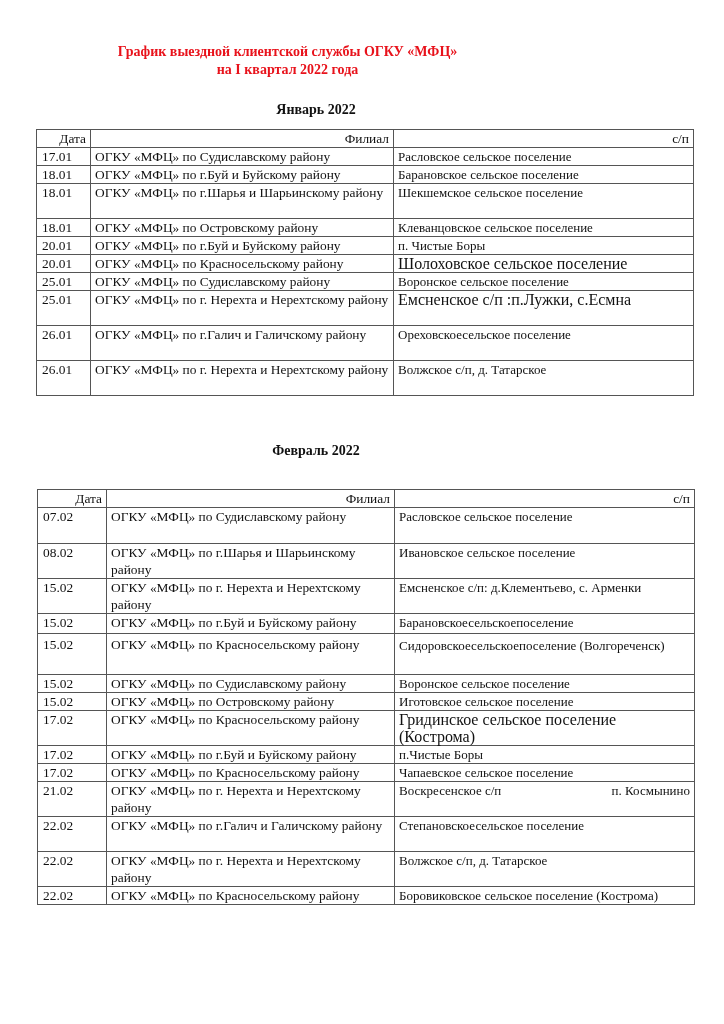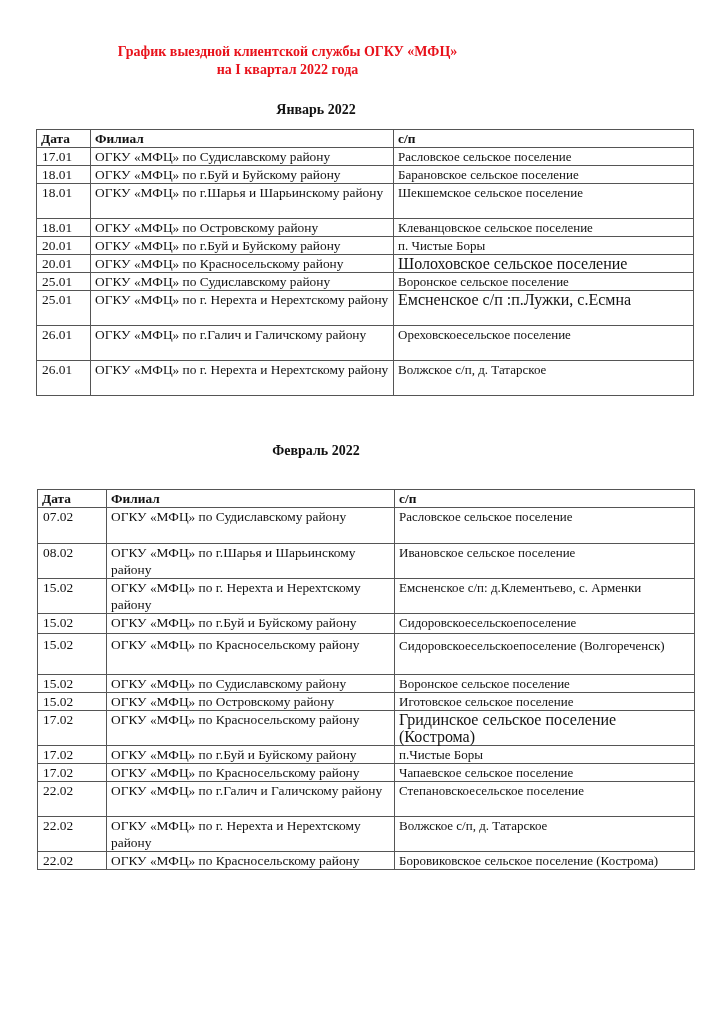--- a/index.html
+++ b/index.html
@@ -20,21 +20,21 @@
   }
   table.sched {
     position: absolute; left: 36px; width: 658px;
     border-collapse: collapse; table-layout: fixed;
     font-size: 13.4px; line-height: 17px;
   }
   table.sched td, table.sched th {
     border: 1px solid #555555; padding: 0 4px; vertical-align: top;
     font-weight: normal;
   }
-  table.sched th { text-align: left; height: 17px; font-weight: bold; }
+  table.sched th { text-align: right; height: 17px; }
   table.sched td.date { text-align: left; padding-left: 5px; }
   table.sched td.sp { font-size: 13px; }
   table.sched td.small { font-size: 16px; }
   #t1 { top: 129px; }
   #t2 { top: 489px; left: 37px; width: 658px; }
   #t1 col.c1 { width: 54px; }
   #t1 col.c2 { width: 303px; }
   #t2 col.c1 { width: 69px; }
   #t2 col.c2 { width: 288px; }
   tr.two td { height: 34px; }
@@ -140,21 +140,21 @@
     <td class="sp">Ивановское сельское поселение</td>
   </tr>
   <tr class="two">
     <td class="date">15.02</td>
     <td>ОГКУ «МФЦ» по г. Нерехта и Нерехтскому району</td>
     <td class="sp">Емсненское с/п: д.Клементьево, с. Арменки</td>
   </tr>
   <tr class="one">
     <td class="date" style="height:19px;">15.02</td>
     <td>ОГКУ «МФЦ» по г.Буй и Буйскому району</td>
-    <td class="sp">Сидоровскоесельскоепоселение</td>
+    <td class="sp">Барановскоесельскоепоселение</td>
   </tr>
   <tr class="h2">
     <td class="date" style="padding-top:2px;">15.02</td>
     <td style="padding-top:2px;">ОГКУ «МФЦ» по Красносельскому району</td>
     <td class="sp" style="padding-top:2px; line-height:19px;">Сидоровскоесельскоепоселение (Волгореченск)</td>
   </tr>
   <tr class="one">
     <td class="date">15.02</td>
     <td>ОГКУ «МФЦ» по Судиславскому району</td>
     <td class="sp">Воронское сельское поселение</td>
@@ -173,20 +173,28 @@
     <td class="date">17.02</td>
     <td>ОГКУ «МФЦ» по г.Буй и Буйскому району</td>
     <td class="sp">п.Чистые Боры</td>
   </tr>
   <tr class="one">
     <td class="date">17.02</td>
     <td>ОГКУ «МФЦ» по Красносельскому району</td>
     <td class="sp">Чапаевское сельское поселение</td>
   </tr>
   <tr class="two">
+    <td class="date">21.02</td>
+    <td>ОГКУ «МФЦ» по г. Нерехта и Нерехтскому району</td>
+    <td class="sp">
+      <span class="right">п. Космынино</span>
+      <span>Воскресенское с/п</span>
+    </td>
+  </tr>
+  <tr class="two">
     <td class="date">22.02</td>
     <td>ОГКУ «МФЦ» по г.Галич и Галичскому району</td>
     <td class="sp">Степановскоесельское поселение</td>
   </tr>
   <tr class="two">
     <td class="date">22.02</td>
     <td>ОГКУ «МФЦ» по г. Нерехта и Нерехтскому району</td>
     <td class="sp">Волжское с/п, д. Татарское</td>
   </tr>
   <tr class="one">

